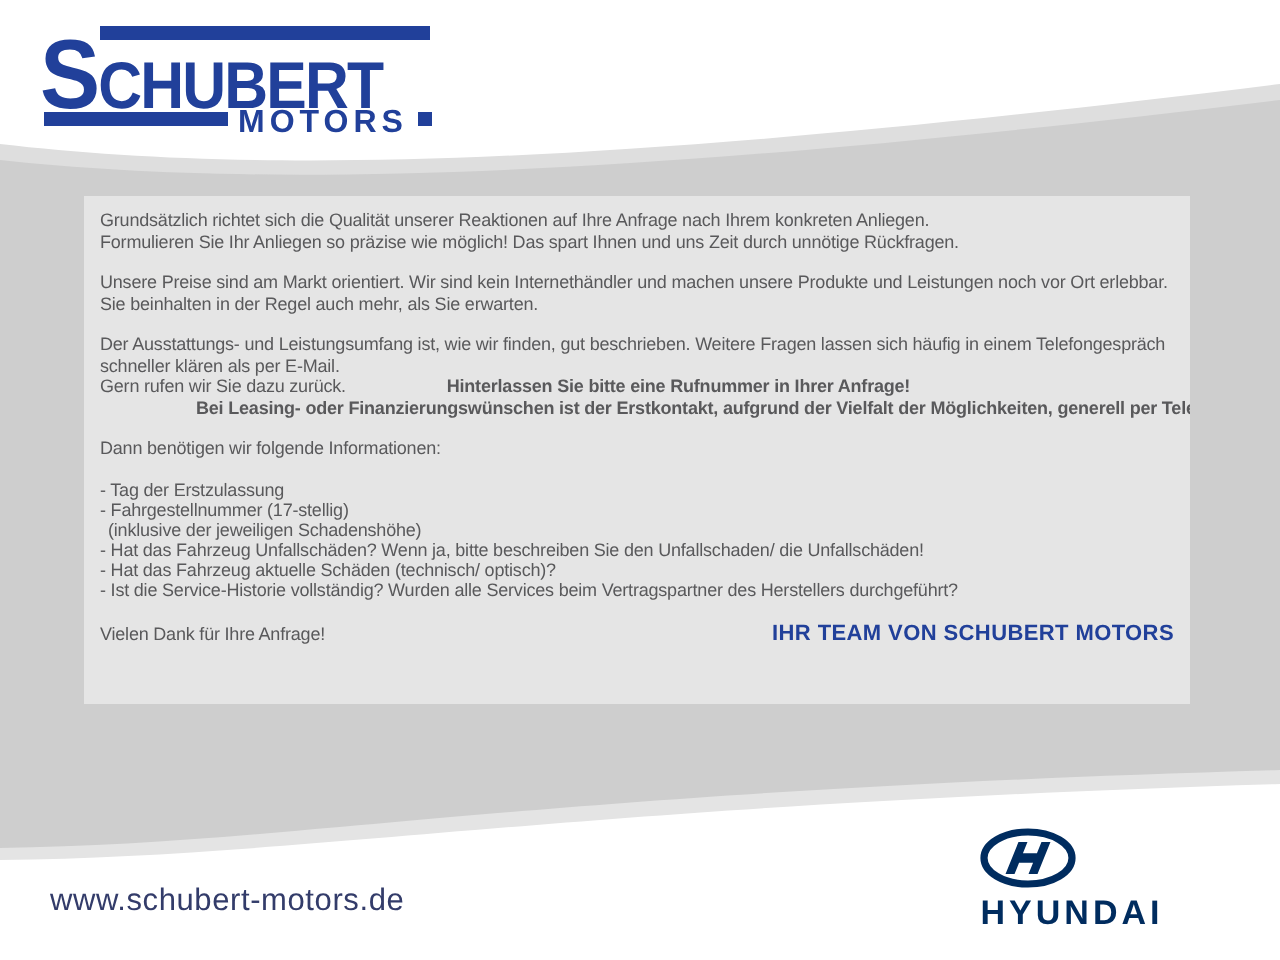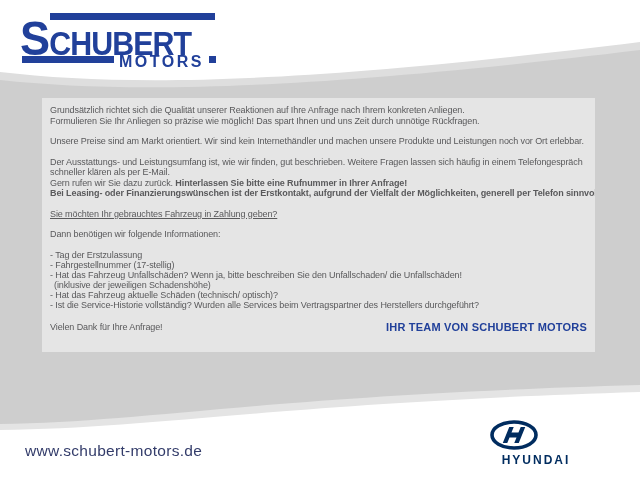--- a/index.html
+++ b/index.html
@@ -23,32 +23,32 @@
   .logo-sub{font-size:16px;font-weight:bold;letter-spacing:2.5px;line-height:12px;}
   .logo-square{width:7px;height:7px;background:#21409a;}
   
   .card{
     position:absolute;left:42px;top:98px;width:553px;height:254px;
     background:#e5e5e5;box-sizing:border-box;padding:7px 8px 0 8px;overflow:hidden;
     font-size:9px;line-height:10.5px;letter-spacing:-0.1px;color:#59595b;
   }
   .para{margin:0 0 10px 0;}
   .line{white-space:nowrap;}
-  .b{font-weight:bold;}
+  .b{font-weight:bold;margin-left:48px;}
   .underline{text-decoration:underline;}
   .list .line{line-height:10px;}
   .indent{padding-left:4px;}
   .closing-row{display:flex;justify-content:space-between;align-items:flex-end;margin-top:12px;}
   .team{font-weight:bold;font-size:11px;letter-spacing:0.2px;color:#21409a;white-space:nowrap;}
   
   .footer{position:absolute;bottom:0;left:0;width:616px;height:110px;}
   .footer svg.wave{position:absolute;bottom:0;left:0;display:block;}
   .site-url{position:absolute;left:25px;bottom:20px;font-size:15.5px;letter-spacing:0.3px;color:#333c6a;}
   .hyundai{position:absolute;right:52px;bottom:13px;width:100px;display:flex;flex-direction:column;align-items:center;gap:3px;color:#002c5f;}
-  .hyundai-word{font-size:12px;font-weight:bold;letter-spacing:2px;margin-left:44px;}
+  .hyundai-word{font-size:17px;font-weight:bold;letter-spacing:2px;margin-left:44px;}
 </style>
 </head>
 <body>
 
 <div class="header">
   <svg width="640" height="100" viewBox="0 0 640 100">
     <path d="M0,72 C130,87 300,84 640,42 L640,100 L0,100 Z" fill="#dedede"></path>
     <path d="M0,80 C130,94 310,90 640,50 L640,100 L0,100 Z" fill="#cecece"></path>
   </svg>
   <div class="logo">
@@ -67,42 +67,40 @@
 
 <div class="card">
 
   <div class="para">
     <div class="line">Grundsätzlich richtet sich die Qualität unserer Reaktionen auf Ihre Anfrage nach Ihrem konkreten Anliegen.</div>
     <div class="line">Formulieren Sie Ihr Anliegen so präzise wie möglich! Das spart Ihnen und uns Zeit durch unnötige Rückfragen.</div>
   </div>
 
   <div class="para">
     <div class="line">Unsere Preise sind am Markt orientiert. Wir sind kein Internethändler und machen unsere Produkte und Leistungen noch vor Ort erlebbar.</div>
+    <div class="line">Sie beinhalten in der Regel auch mehr, als Sie erwarten.</div>
   </div>
 
   <div class="para">
     <div class="line">Der Ausstattungs- und Leistungsumfang ist, wie wir finden, gut beschrieben. Weitere Fragen lassen sich häufig in einem Telefongespräch</div>
     <div class="line">schneller klären als per E-Mail.</div>
     <div class="line"><span>Gern rufen wir Sie dazu zurück. </span><span class="b">Hinterlassen Sie bitte eine Rufnummer in Ihrer Anfrage!</span></div>
     <div class="line b">Bei Leasing- oder Finanzierungswünschen ist der Erstkontakt, aufgrund der Vielfalt der Möglichkeiten, generell per Telefon sinnvoll!</div>
   </div>
 
-  <div class="para">
-    <div class="line underline">Sie möchten Ihr gebrauchtes Fahrzeug in Zahlung geben?</div>
-  </div>
 
   <div class="para">
     <div class="line">Dann benötigen wir folgende Informationen:</div>
   </div>
 
   <div class="para list">
     <div class="line">- Tag der Erstzulassung</div>
     <div class="line">- Fahrgestellnummer (17-stellig)</div>
+    <div class="line indent">(inklusive der jeweiligen Schadenshöhe)</div>
     <div class="line">- Hat das Fahrzeug Unfallschäden? Wenn ja, bitte beschreiben Sie den Unfallschaden/ die Unfallschäden!</div>
-    <div class="line indent">(inklusive der jeweiligen Schadenshöhe)</div>
     <div class="line">- Hat das Fahrzeug aktuelle Schäden (technisch/ optisch)?</div>
     <div class="line">- Ist die Service-Historie vollständig? Wurden alle Services beim Vertragspartner des Herstellers durchgeführt?</div>
   </div>
 
   <div class="closing-row">
     <div class="line">Vielen Dank für Ihre Anfrage!</div>
     <div class="team">IHR TEAM VON SCHUBERT MOTORS</div>
   </div>
 
 </div>

